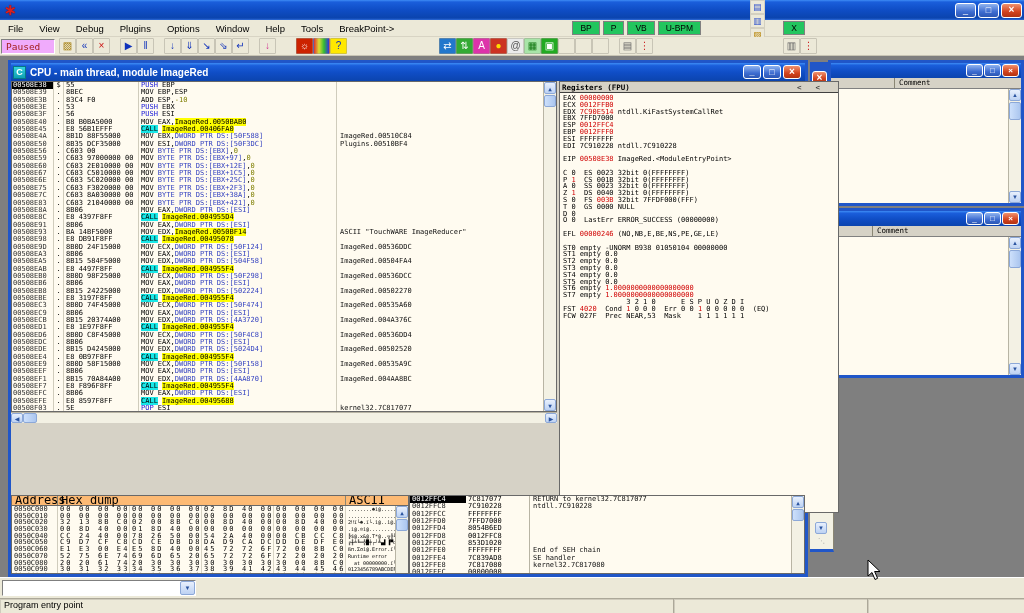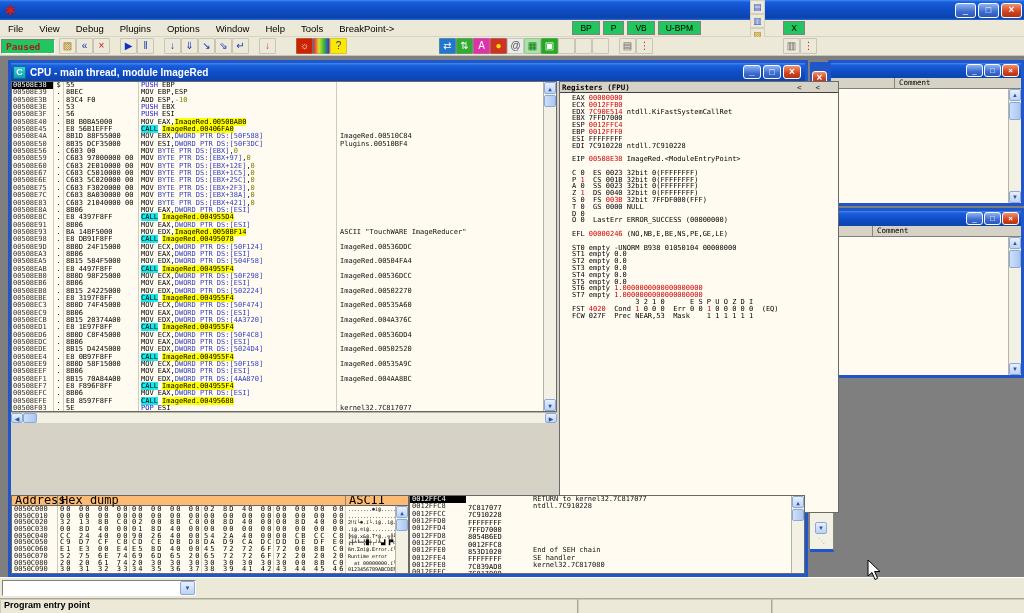--- a/index.html
+++ b/index.html
@@ -21,22 +21,22 @@
 
   .menubar { position:absolute; left:0; top:20px; width:1024px; height:17px; background:#ECE9D8;
     border-bottom:1px solid #D8D4C4; display:flex; align-items:center; font-size:9.5px; color:#000; }
   .menu-item { padding:2px 8px 2px 8px; }
   .mb-btn { border:1px solid #808080; background:#22c55e; font-size:8.5px; padding:1px 7px; margin-right:3px; height:14px; line-height:11px; }
   .mb-ico { width:15px; height:14px; margin-right:2px; display:flex; align-items:center; justify-content:center; font-size:9px;
     border:1px solid #D4D0C0; background:#ECE9D8; }
 
   .toolbar { position:absolute; left:0; top:37px; width:1024px; height:19px; background:#ECE9D8;
     display:flex; align-items:center; border-bottom:1px solid #C8C4B4; }
-  .paused-box { width:54px; height:15px; margin-left:1px; background:#22c55e; color:#A42020;
-    border:1px solid; border-color:#808080 #FFF #FFF #808080; font-size:9.5px; font-weight:bold; padding:1px 0 0 4px; }
+  .paused-box { width:54px; height:15px; margin-left:1px; background:#f0abfc; color:#A42020;
+    border:1px solid; border-color:#808080 #FFF #FFF #808080; font-size:9.5px; font-weight:normal; padding:1px 0 0 4px; }
   .tb-ico { width:17px; height:16px; display:flex; align-items:center; justify-content:center;
     font-size:10px; line-height:1; border:1px solid transparent; border-radius:1px; }
   .tb-ico.boxed { border:1px solid #9A96886E; }
   .tb-gap { width:10px; } .tb-gap-s { width:4px; }
   .letter-btn { width:13px; height:14px; margin-right:1px; background:linear-gradient(180deg,#7AA0D4,#3A66A6);
     border:1px solid #26508C; color:#fff; font-size:6.5px; font-family:"DejaVu Serif",serif;
     display:flex; align-items:center; justify-content:center; }
 
   
   .sb-v { position:absolute; width:13px; background:#F3F1E4; border-left:1px solid #B8B4A4; }
@@ -74,40 +74,40 @@
   .m-zero { color:#7E7E00; }
 
   .hscroll { left:0; top:349px; width:546px; }
   .info-pane { left:0; top:360px; width:546px; height:90px; border-top:1px solid #696969; }
   .info-text { font-size:7px; line-height:9px; padding:1px 0 0 2px; color:#000; white-space:pre; }
 
   .reg-pane { left:548px; top:18px; width:280px; height:432px; }
   .reg-band { height:11px; background:#D6D2C6; border-bottom:1px solid #404040; display:flex;
     justify-content:space-between; font-size:7.5px; font-weight:bold; padding:1px 4px 0 2px; }
   .reg-band .angles { font-weight:normal; letter-spacing:14px; color:#333; }
-  .reg-line { font-size:7px; line-height:6.8px; white-space:pre; padding-left:12px; color:#000; }
+  .reg-line { font-size:7px; line-height:6.8px; white-space:pre; padding-left:3px; color:#000; }
   .reg-line .r { color:#D00000; }
 
   .dump-pane { left:0; top:432px; width:398px; height:79px; }
   .dump-head { display:flex; height:10px; background:#fdba74; border-bottom:1px solid #696969;
     font-size:12px; line-height:9px; }
   .dump-head div { border-right:1px solid #8a8674; padding-left:3px; }
   .dh-a { width:46px; } .dh-h { width:288px; } .dh-s { flex:1; border-right:none!important; }
   .mrow { display:flex; height:6.7px; line-height:6.8px; font-size:7px; white-space:pre; }
   .m-a { width:46px; padding-left:2px; color:#202020; flex:none; border-right:1px solid #D0CCBC; }
   .m-g { width:72px; letter-spacing:2.1px; padding-left:2px; flex:none; border-right:1px solid #D8D4C4; color:#000; }
   .m-s { flex:1; font-size:5px; letter-spacing:0; padding-left:2px; color:#000; overflow:hidden; }
   .dump-body { position:absolute; left:0; top:10px; right:13px; bottom:0; }
 
   .stack-pane { left:398px; top:432px; width:396px; height:79px; }
   .stack-body { position:absolute; left:0; top:0; right:13px; bottom:0; }
   .srow { display:flex; height:7.33px; line-height:7.4px; font-size:7px; white-space:pre; }
   .s-a { width:56px; padding-left:2px; flex:none; color:#202020; }
   .s-a.sel { background:#000; color:#fff; }
-  .s-v { width:64px; padding-left:2px; flex:none; color:#000; border-right:1px solid #B8B4A4;margin-top:9px; }
+  .s-v { width:64px; padding-left:2px; flex:none; color:#000; border-right:1px solid #B8B4A4; }
   .s-c { flex:1; padding-left:3px; color:#101010; }
 
   
   .sidewin { position:absolute; background:#ECE9D8; border:3px solid #2056C8; z-index:4; }
   .sw-title { height:15px; background:linear-gradient(180deg,#3E8CF5 0%,#1A5EDB 15%,#0F4DC5 55%,#0B44AE);
     display:flex; align-items:center; justify-content:flex-end; padding-right:1px; }
   .sw-title .win-btn { width:17px; height:13px; margin-right:1px; font-size:8px; }
   .sw-head { display:flex; height:11px; background:#D6D2C6; border-bottom:1px solid #808080; font-size:7.5px; line-height:10px; }
   .sw-head .c1 { border-right:1px solid #8a8674; }
   .sw-head .c2 { padding-left:4px; }
@@ -117,21 +117,21 @@
   
   .cmdstrip { position:absolute; left:0; top:577px; width:1024px; height:21px; background:#ECE9D8; border-top:1px solid #FFF; }
   .combo { position:absolute; left:2px; top:2px; width:194px; height:16px; background:#fff;
     border:1px solid; border-color:#7F7F7F #fff #fff #7F7F7F; display:flex; }
   .combo input { flex:1; border:none; outline:none; font-size:9px; padding-left:2px; background:#fff; }
   .combo .drop { width:15px; background:linear-gradient(180deg,#E8F0FD,#BDD2F3); border:1px solid #8CA8D8;
     border-radius:2px; color:#2B54A0; font-size:6px; display:flex; align-items:center; justify-content:center; }
   .statusbar { position:absolute; left:0; top:598px; width:1024px; height:15px; background:#ECE9D8;
     border-top:1px solid #ACA899; font-size:9px; display:flex; }
   .sb-panel { border-right:1px solid #ACA899; box-shadow:inset 1px 1px 0 #cfcbbc; padding:1px 4px; }
-  .sbp1 { width:578px;font-weight:bold; } .sbp2 { width:194px; } .sbp3 { flex:1; border-right:none; }
+  .sbp1 { width:674px; } .sbp2 { width:194px; } .sbp3 { flex:1; border-right:none; }
 
   .cursor { position:absolute; left:867px; top:559px; z-index:99; }
 </style>
 </head>
 <body>
 
 <div id="screen">
 
   <div class="titlebar">
     <span class="app-icon">∗</span>
@@ -373,21 +373,21 @@
       <div class="dump-head">
         <div class="dh-a">Address</div>
         <div class="dh-h">Hex dump</div>
         <div class="dh-s">ASCII</div>
       </div>
       <div class="dump-body" id="dump-body">
           <div class="mrow"><span class="m-a">0050C000</span><span class="m-g">00 00 00 00</span><span class="m-g">00 00 00 00</span><span class="m-g">02 8D 40 00</span><span class="m-g">00 00 00 00</span><span class="m-s">........☻ì@.....</span></div>
           <div class="mrow"><span class="m-a">0050C010</span><span class="m-g">00 00 00 00</span><span class="m-g">00 00 00 00</span><span class="m-g">00 00 00 00</span><span class="m-g">00 00 00 00</span><span class="m-s">................</span></div>
           <div class="mrow"><span class="m-a">0050C020</span><span class="m-g">32 13 8B C0</span><span class="m-g">02 00 8B C0</span><span class="m-g">00 8D 40 00</span><span class="m-g">00 8D 40 00</span><span class="m-s">2‼ï└☻.ï└.ì@..ì@.</span></div>
           <div class="mrow"><span class="m-a">0050C030</span><span class="m-g">00 8D 40 00</span><span class="m-g">01 8D 40 00</span><span class="m-g">00 00 00 00</span><span class="m-g">00 00 00 00</span><span class="m-s">.ì@.☺ì@.........</span></div>
-          <div class="mrow"><span class="m-a">0050C040</span><span class="m-g">CC 24 40 00</span><span class="m-g">90 26 40 00</span><span class="m-g">54 2A 40 00</span><span class="m-g">00 CB CC C8</span><span class="m-s">╠$@.x&amp;@.T*@..╦╠╚</span></div>
+          <div class="mrow"><span class="m-a">0050C040</span><span class="m-g">CC 24 40 00</span><span class="m-g">78 26 50 00</span><span class="m-g">54 2A 40 00</span><span class="m-g">00 CB CC C8</span><span class="m-s">╠$@.x&amp;@.T*@..╦╠╚</span></div>
           <div class="mrow"><span class="m-a">0050C050</span><span class="m-g">C9 D7 CF C8</span><span class="m-g">CD CE DB D8</span><span class="m-g">DA D9 CA DC</span><span class="m-g">DD DE DF E0</span><span class="m-s">╔╫╧╚═╬█╪┌┘╩▄▌▐▀α</span></div>
           <div class="mrow"><span class="m-a">0050C060</span><span class="m-g">E1 E3 00 E4</span><span class="m-g">E5 8D 40 00</span><span class="m-g">45 72 72 6F</span><span class="m-g">72 00 8B C0</span><span class="m-s">ßπ.Σσì@.Error.ï└</span></div>
           <div class="mrow"><span class="m-a">0050C070</span><span class="m-g">52 75 6E 74</span><span class="m-g">69 6D 65 20</span><span class="m-g">65 72 72 6F</span><span class="m-g">72 20 20 20</span><span class="m-s">Runtime error   </span></div>
           <div class="mrow"><span class="m-a">0050C080</span><span class="m-g">20 20 61 74</span><span class="m-g">20 30 30 30</span><span class="m-g">30 30 30 30</span><span class="m-g">30 00 8B C0</span><span class="m-s">  at 00000000.ï└</span></div>
           <div class="mrow"><span class="m-a">0050C090</span><span class="m-g">30 31 32 33</span><span class="m-g">34 35 36 37</span><span class="m-g">38 39 41 42</span><span class="m-g">43 44 45 46</span><span class="m-s">0123456789ABCDEF</span></div>
           <div class="mrow"><span class="m-a">0050C0A0</span><span class="m-g">00 00 00 00</span><span class="m-g">00 00 00 00</span><span class="m-g">00 00 00 00</span><span class="m-g">00 00 00 00</span><span class="m-s">................</span></div>
         </div>
       <div class="sb-v" style="right:0;top:10px;bottom:0">
         <span class="sb-btn" style="top:0">▲</span>
         <span class="sb-thumb" style="top:13px;height:12px"></span>

